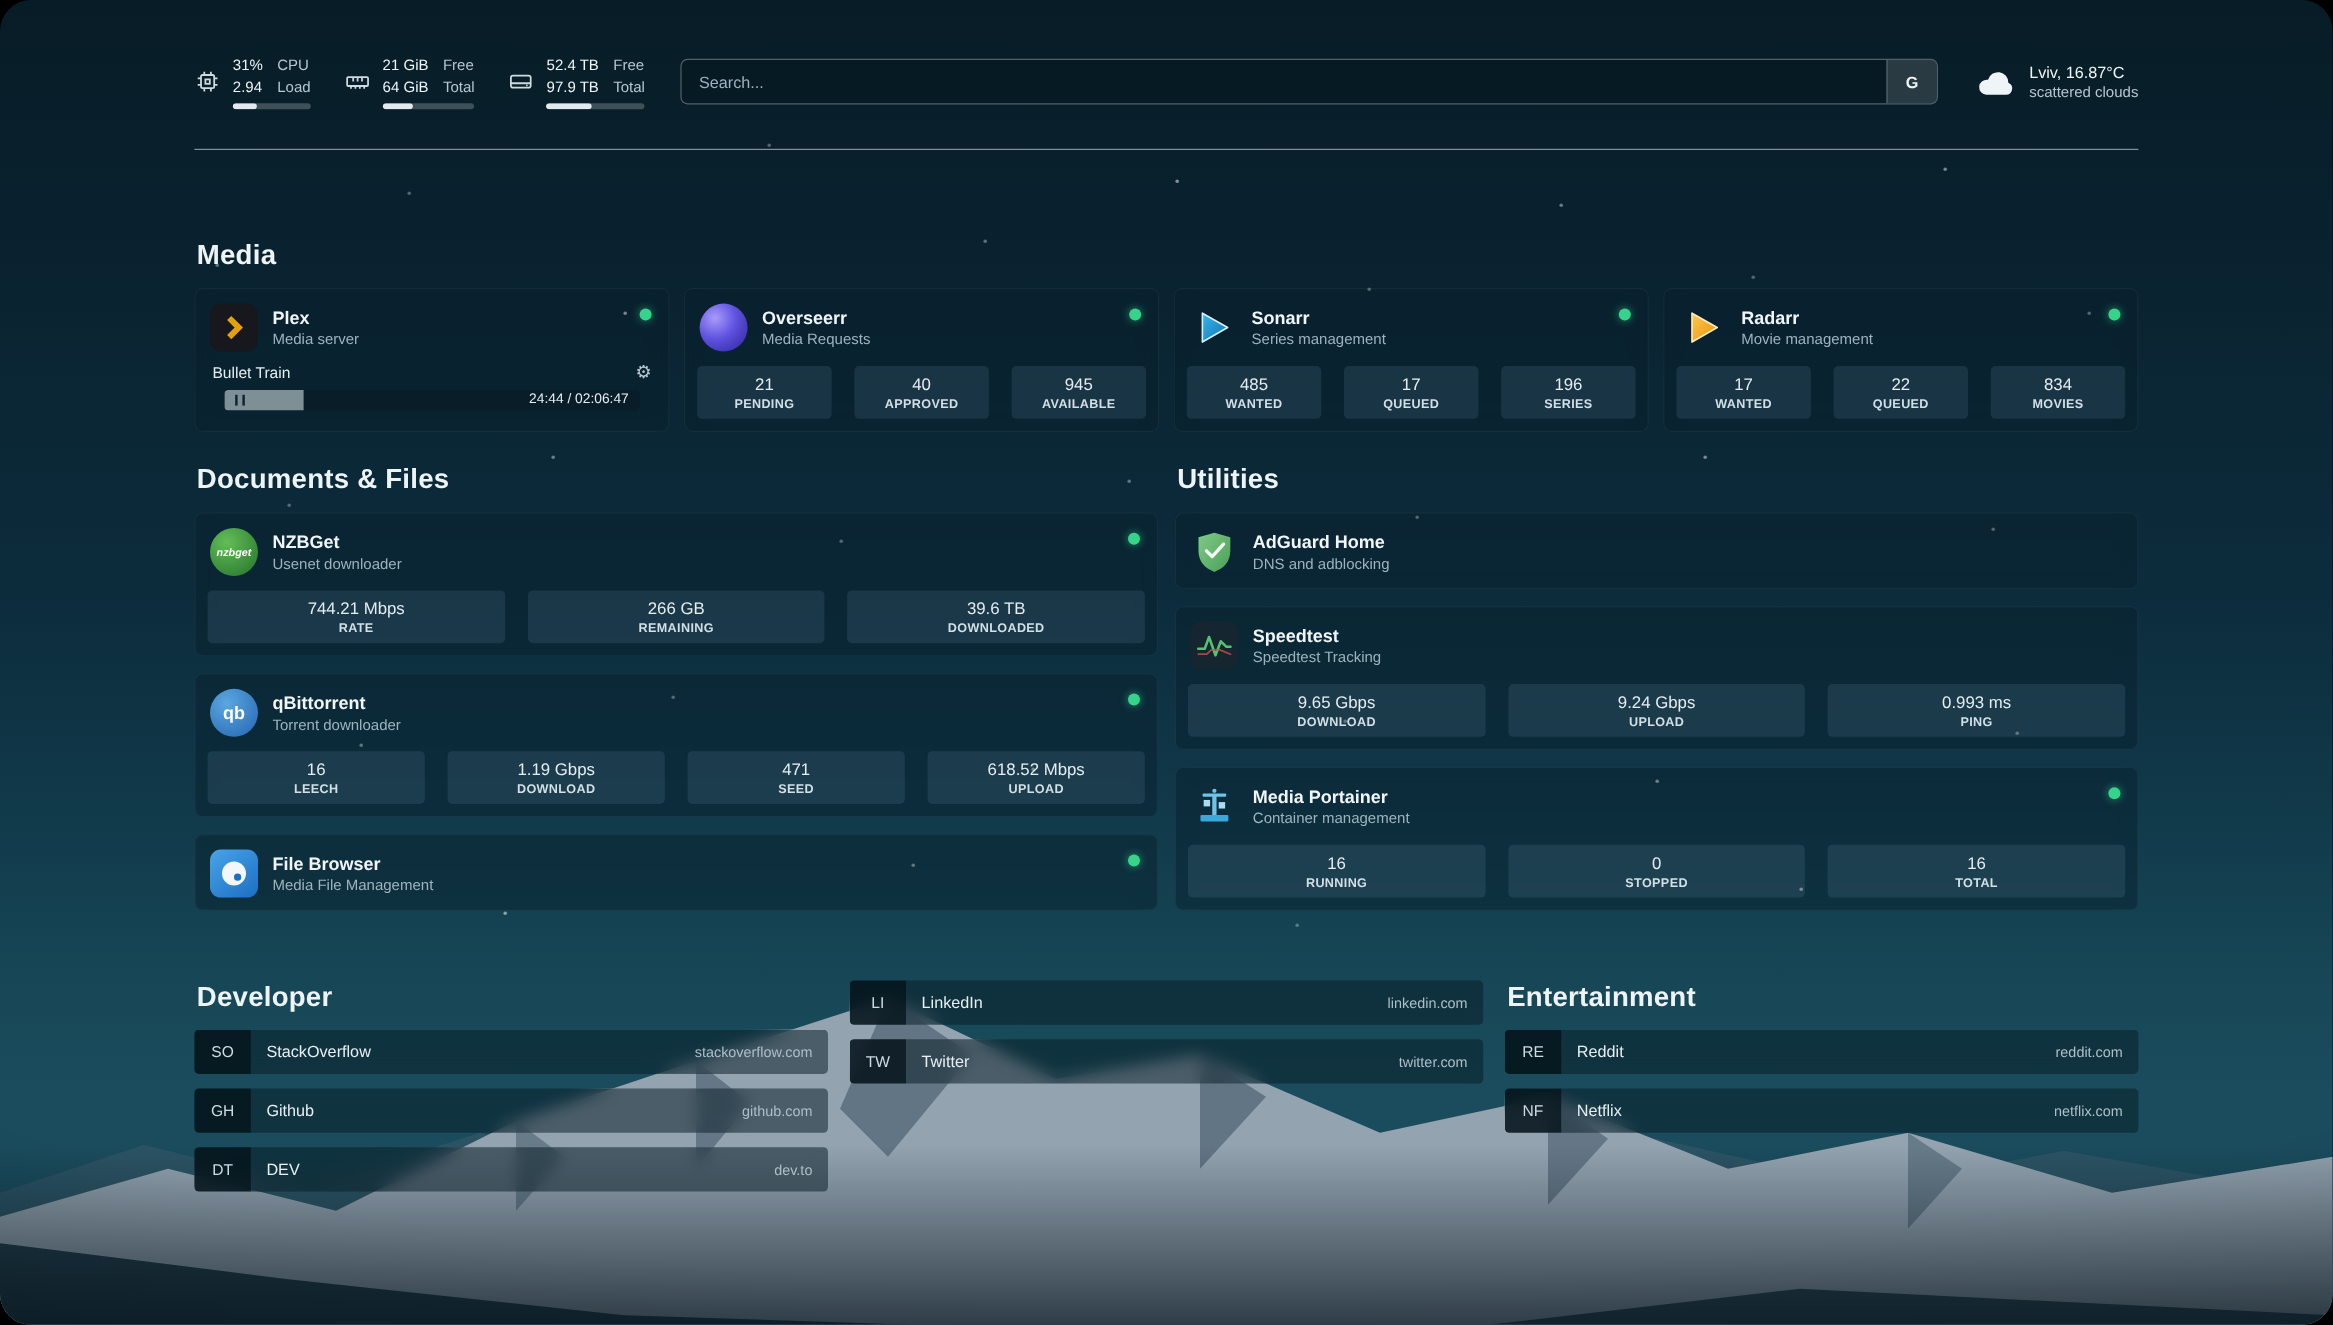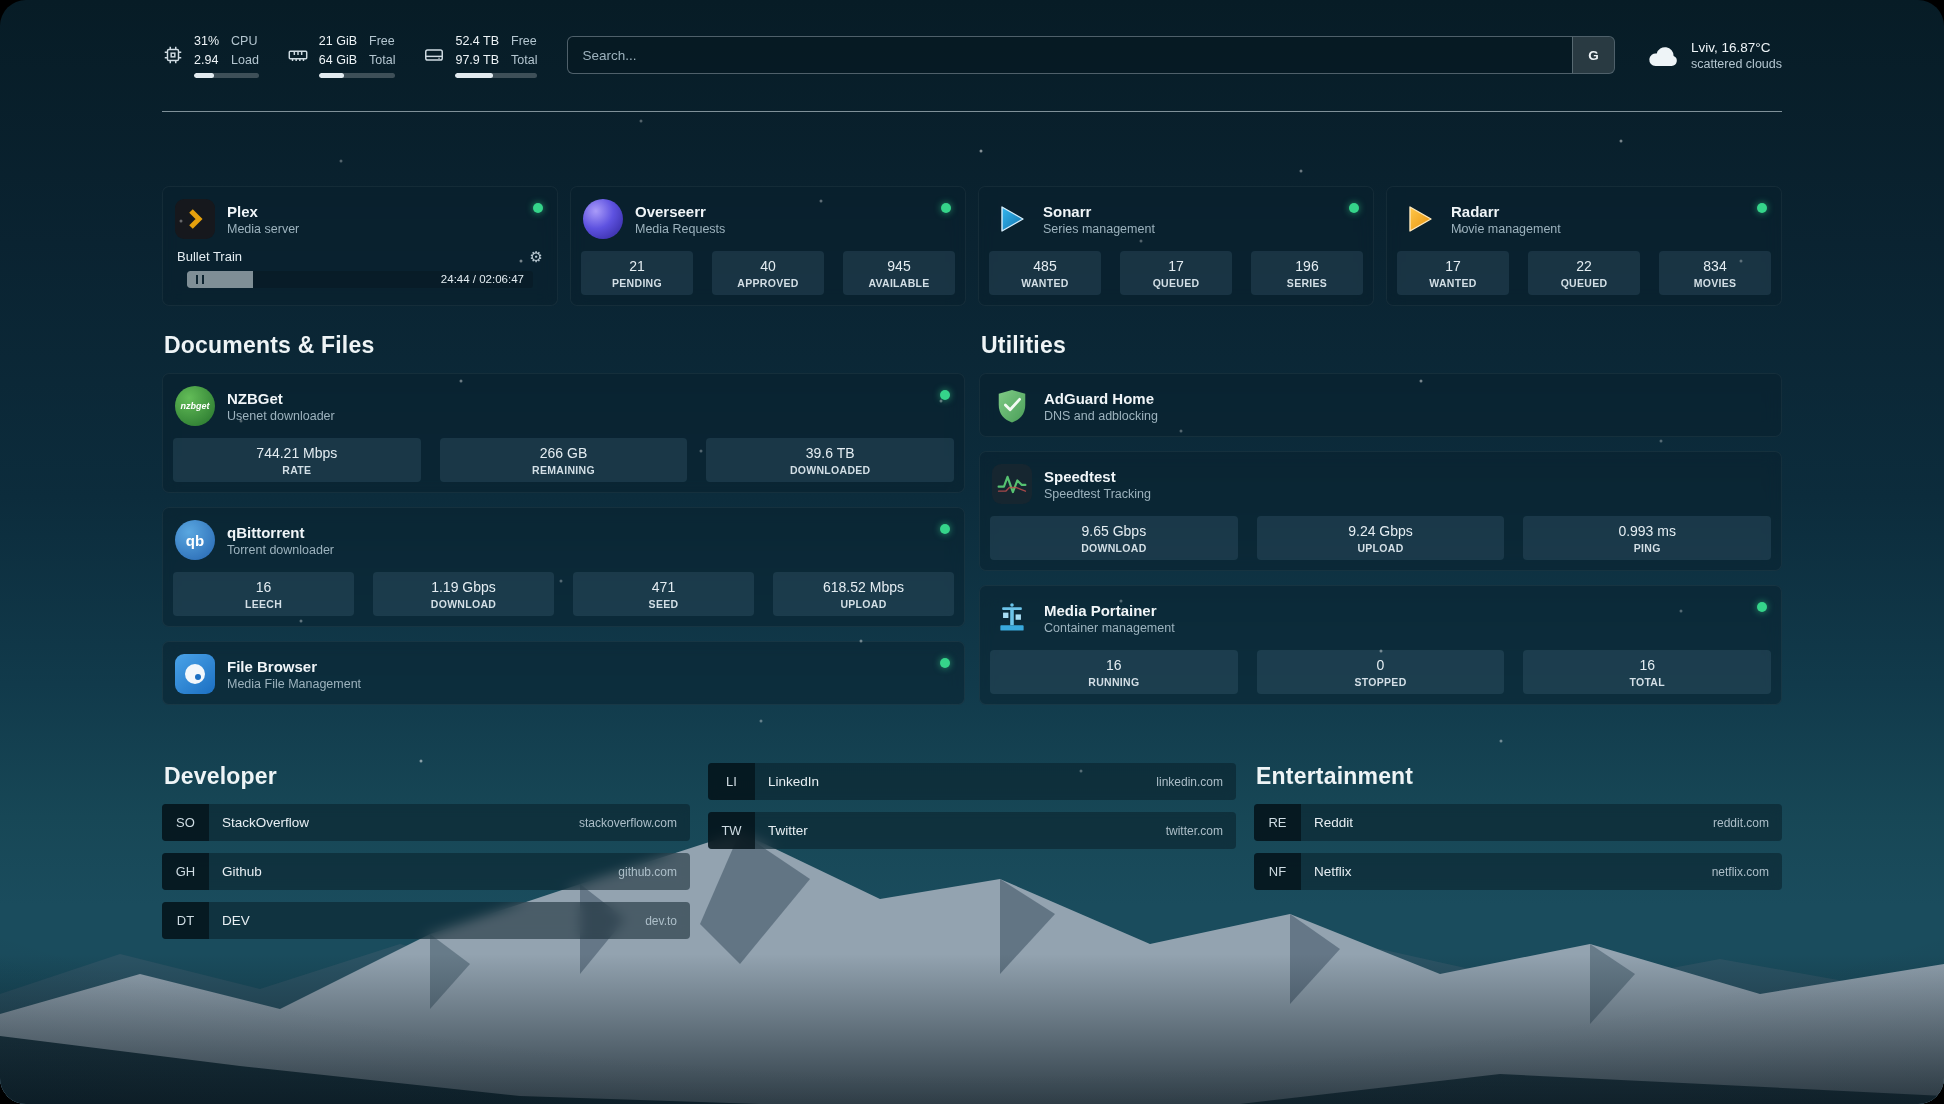--- a/index.html
+++ b/index.html
@@ -29,21 +29,21 @@
       1740px 260px 0 0.5px rgba(255,255,255,.3), 240px 420px 0 0.5px rgba(255,255,255,.3),
       460px 380px 0 0.5px rgba(255,255,255,.4), 700px 450px 0 0.5px rgba(255,255,255,.3),
       940px 400px 0 0.5px rgba(255,255,255,.35), 1180px 430px 0 0.5px rgba(255,255,255,.3),
       1420px 380px 0 0.5px rgba(255,255,255,.45), 1660px 440px 0 0.5px rgba(255,255,255,.3),
       300px 620px 0 0.5px rgba(255,255,255,.35), 560px 580px 0 0.5px rgba(255,255,255,.3),
       860px 640px 0 0.5px rgba(255,255,255,.4), 1120px 600px 0 0.5px rgba(255,255,255,.3),
       1380px 650px 0 0.5px rgba(255,255,255,.4), 1680px 610px 0 0.5px rgba(255,255,255,.3),
       420px 760px 0 0.5px rgba(255,255,255,.5), 760px 720px 0 0.5px rgba(255,255,255,.35),
       1080px 770px 0 0.5px rgba(255,255,255,.3), 1500px 740px 0 0.5px rgba(255,255,255,.4); }
 
-  .content { position: relative; z-index: 3; width: 1620px; margin: 0 auto; padding-top: 31px; }
+  .content { position: relative; z-index: 3; width: 1620px; margin: 0 auto; padding-top: 44px; }
 
   
   .topbar { display: flex; align-items: center; height: 48px; }
   .resources { display: flex; align-items: center; gap: 28px; }
   .resource { display: flex; align-items: center; gap: 10px; color: #e6eef2; }
   .res-icon { width: 22px; height: 22px; flex: none; stroke: #cfdbe2; fill: none; stroke-width: 1.6; }
   .res-rows { display: flex; gap: 12px; font-size: 12.5px; line-height: 1.45; }
   .res-col.values { color: #eef4f7; }
   .res-col.labels { color: #b4c6d0; }
   .res-bar { margin-top: 4px; height: 5px; border-radius: 3px; background: rgba(255,255,255,0.22); overflow: hidden; }
@@ -227,20 +227,21 @@
         <div>
           <div class="weather-loc">Lviv, 16.87°C</div>
           <div class="weather-cond">scattered clouds</div>
         </div>
       </div>
     </header>
 
     <div class="divider"></div>
 
     <section class="section-media">
+      <h2 class="section-heading">Media</h2>
       <div class="media-grid">
 
         <div class="card">
           <div class="svc-header">
             <span class="svc-icon icon-plex">
               <svg width="26" height="26" viewBox="0 0 26 26">
                   <polyline points="9,5 17,13 9,21" fill="none" stroke="#e5a00d" stroke-width="5" stroke-linejoin="miter"></polyline>
                 </svg>
             </span>
             <div class="svc-text">

